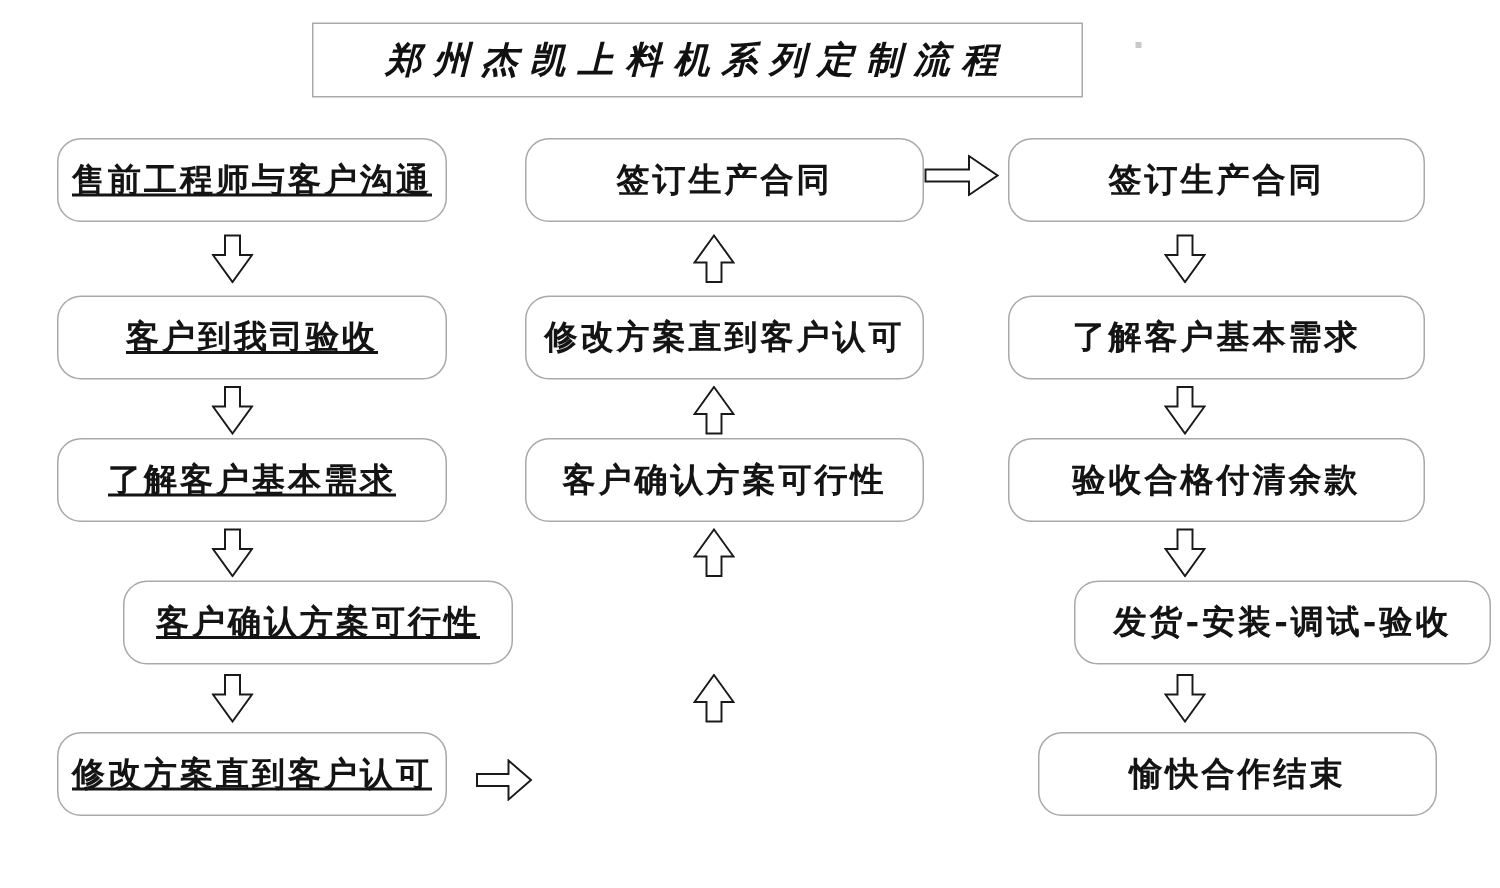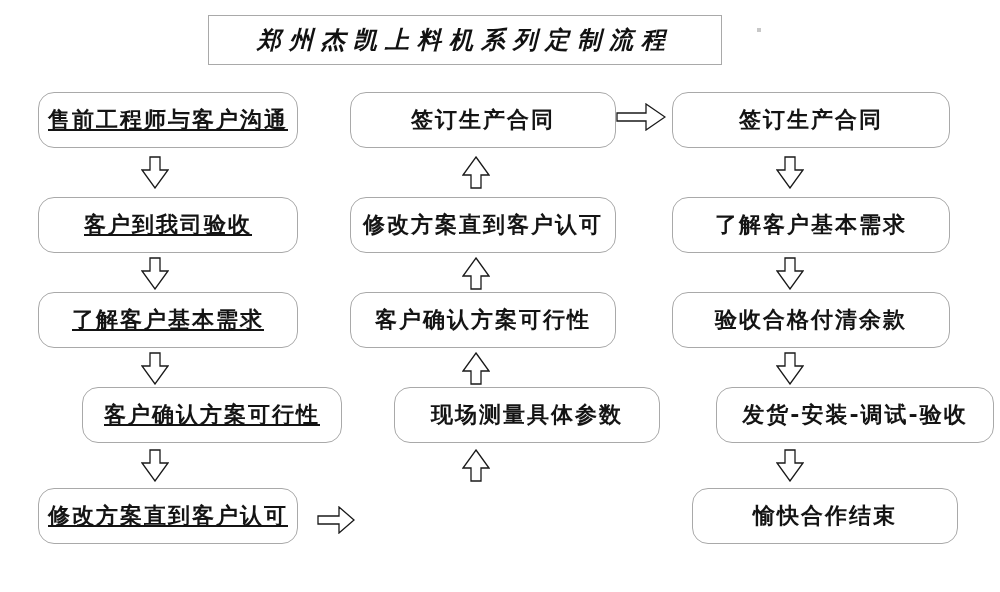--- a/index.html
+++ b/index.html
@@ -79,21 +79,20 @@
 
   <div class="box cl r1">售前工程师与客户沟通</div>
   <div class="box cl r2">客户到我司验收</div>
   <div class="box cl r3">了解客户基本需求</div>
   <div class="box cl r4">客户确认方案可行性</div>
   <div class="box cl r5">修改方案直到客户认可</div>
 
   <div class="box cm r1">签订生产合同</div>
   <div class="box cm r2">修改方案直到客户认可</div>
   <div class="box cm r3">客户确认方案可行性</div>
-  <div class="box cm r4">现场测量具体参数</div>
 
   <div class="box cr r1">签订生产合同</div>
   <div class="box cr r2">了解客户基本需求</div>
   <div class="box cr r3">验收合格付清余款</div>
   <div class="box cr r4">发货-安装-调试-验收</div>
   <div class="box cr r5 r5off">愉快合作结束</div>
 
   <span class="arr al g1">
     <svg width="28" height="33" viewBox="0 0 28 33">
         <polygon points="9,1 19,1 19,14 27,14 14,32 1,14 9,14" fill="#ffffff" stroke="#1a1a1a" stroke-width="1.3"></polygon>

